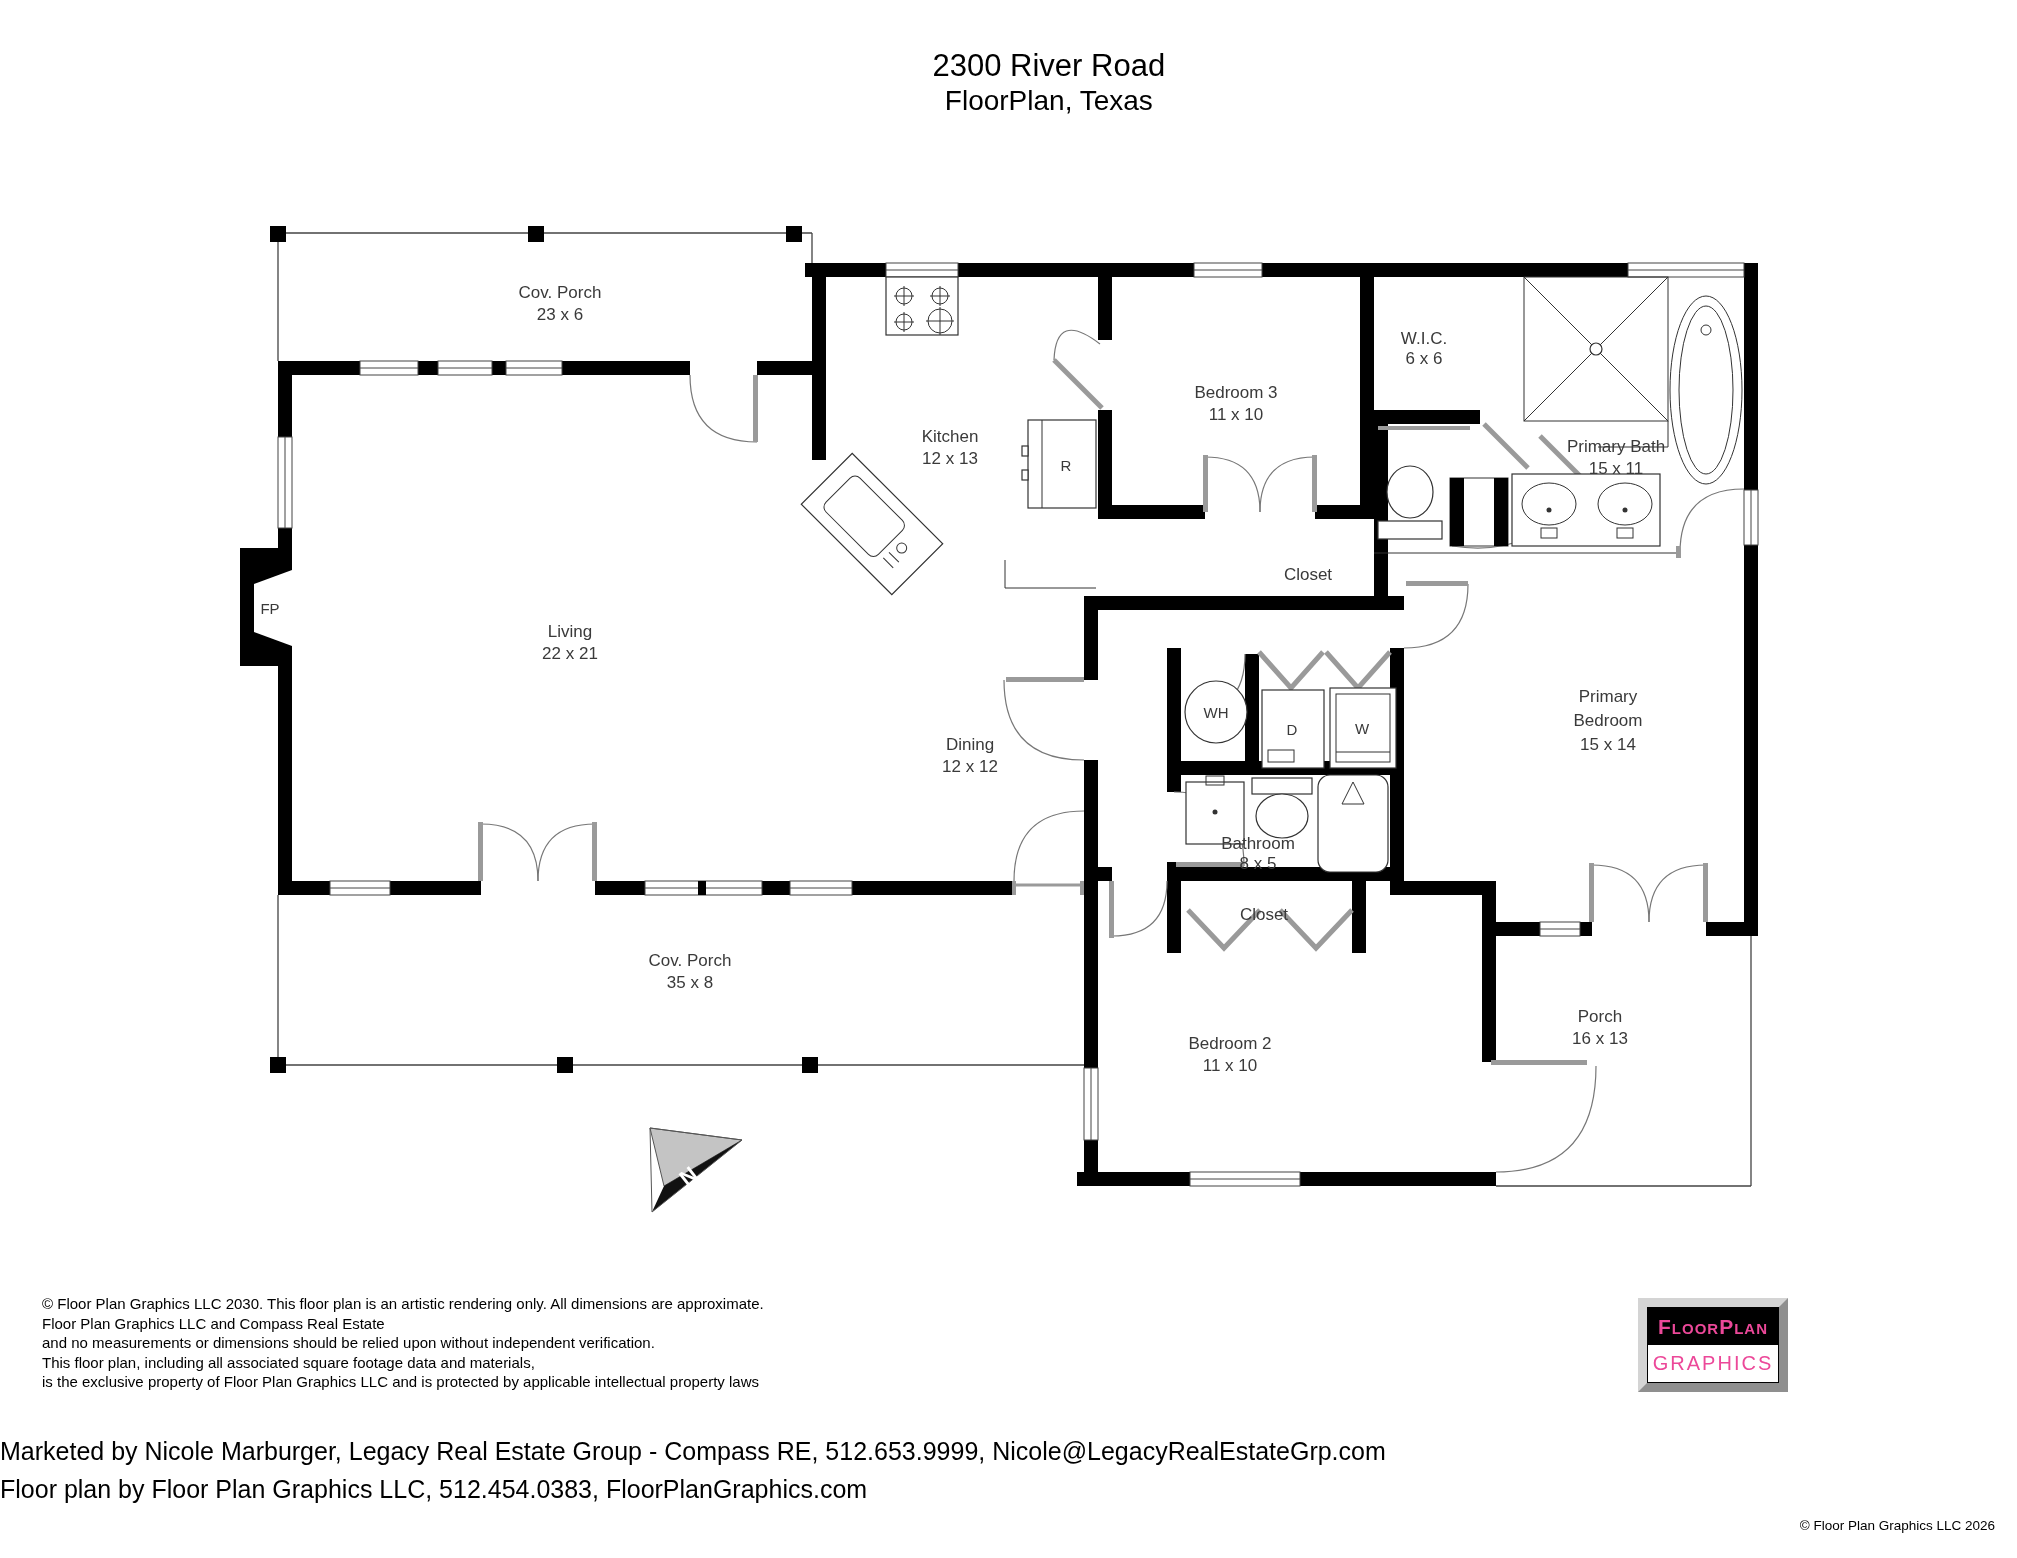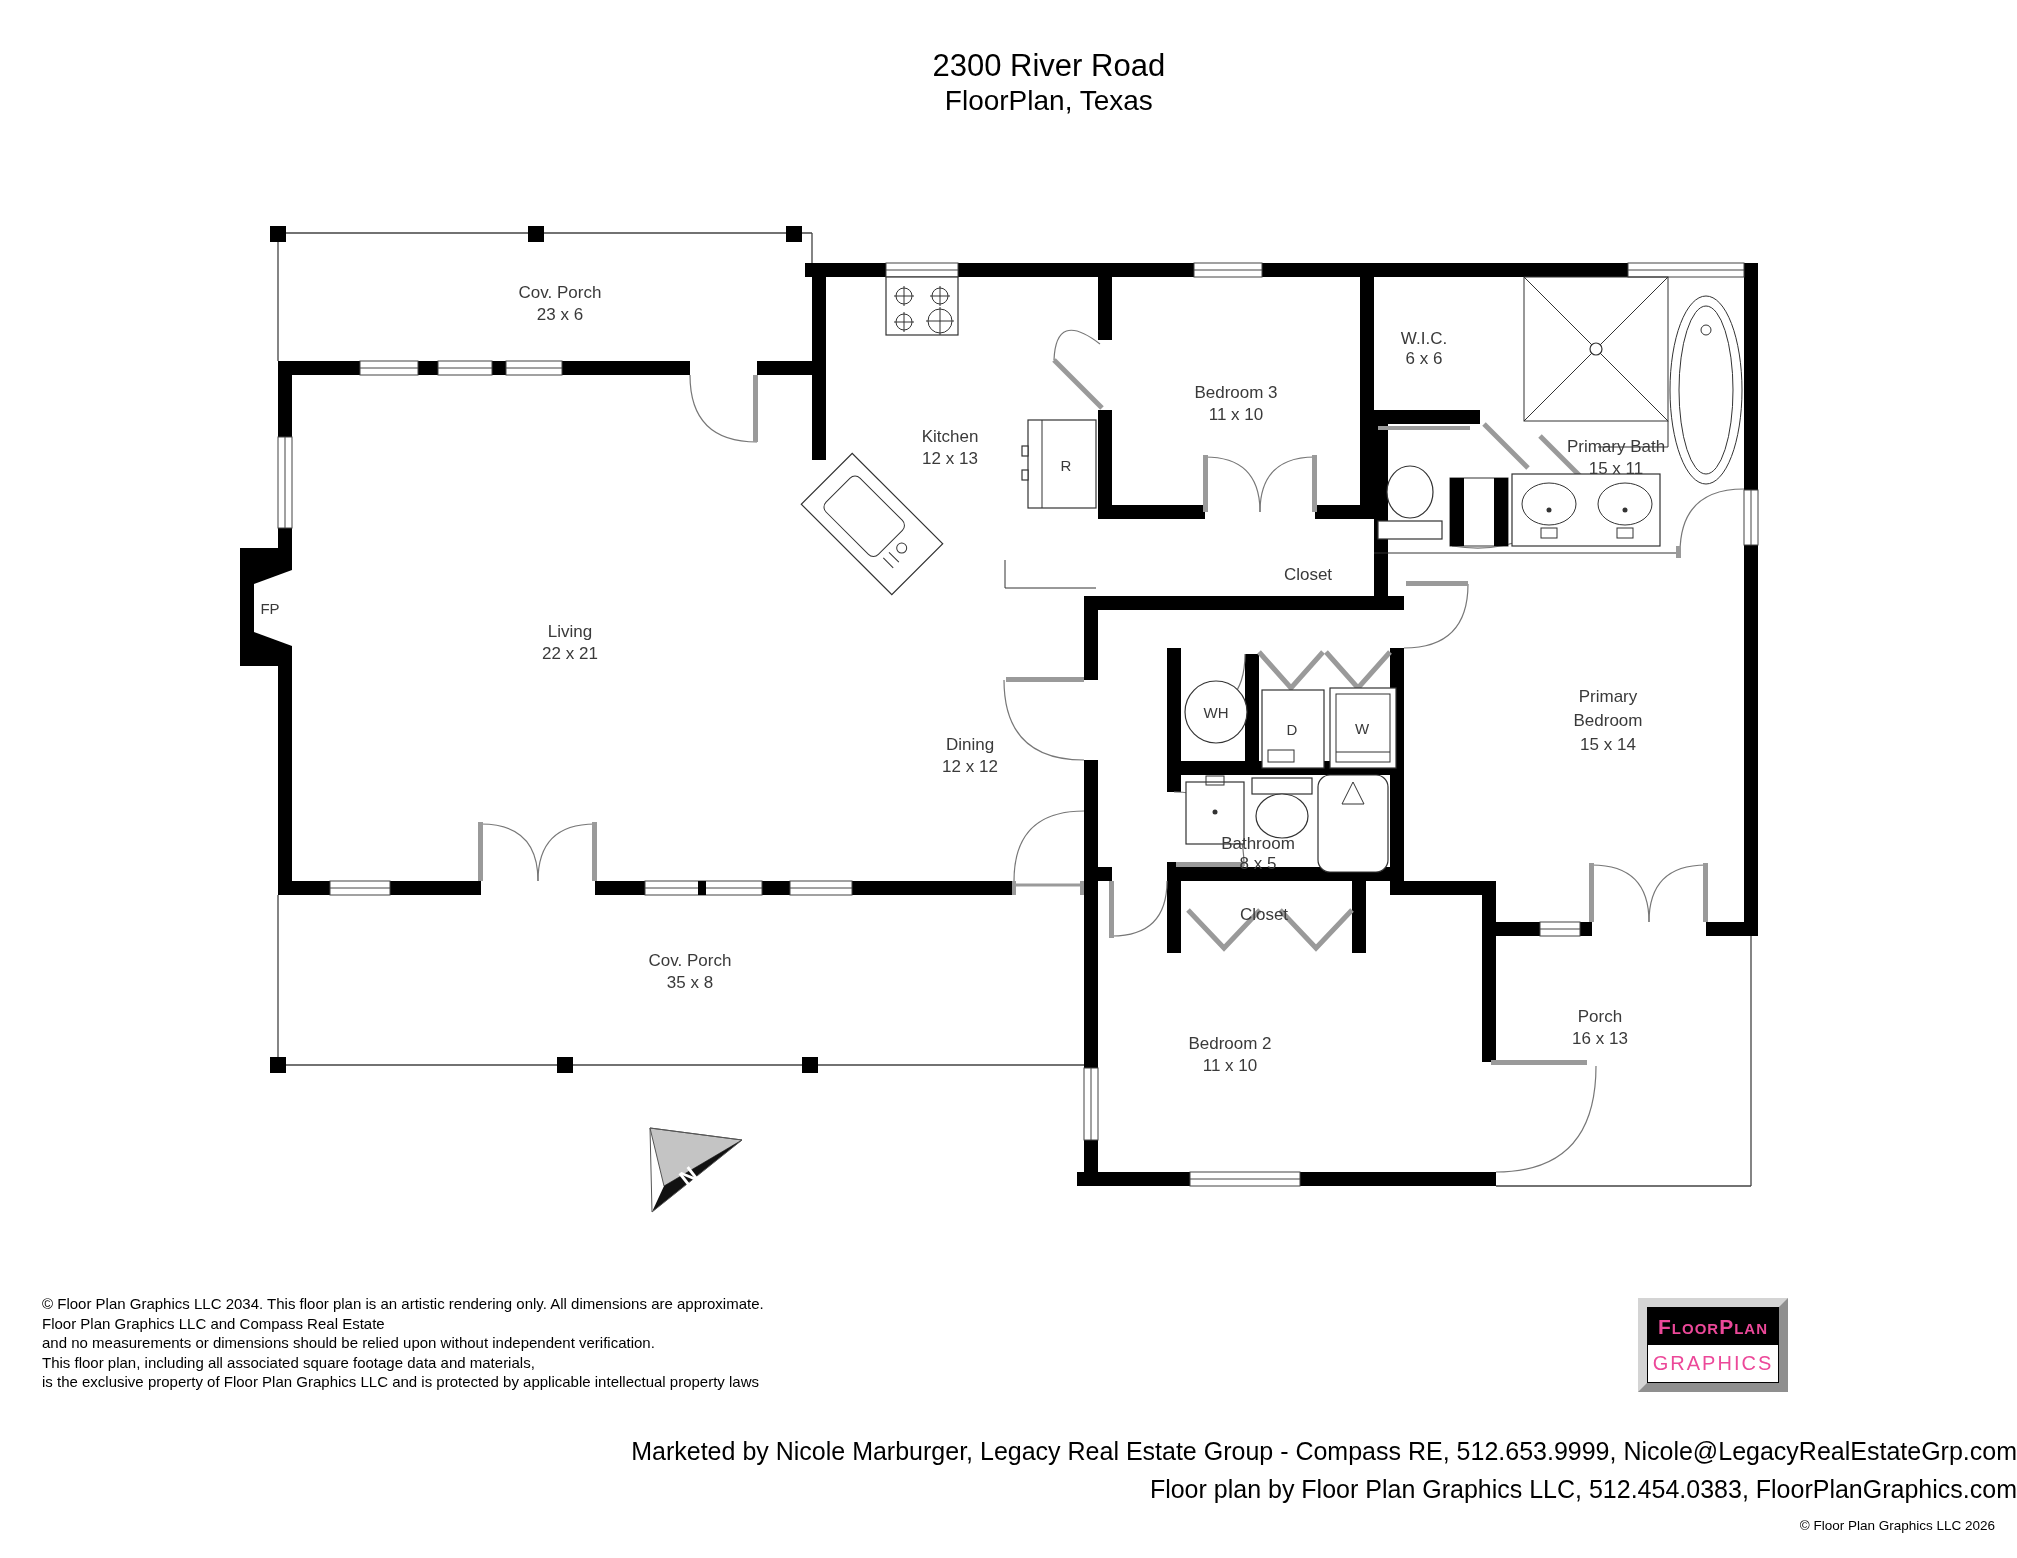--- a/index.html
+++ b/index.html
@@ -28,21 +28,21 @@
   #disclaimer .b{font-weight:normal;}
   
   #logo{position:absolute;left:1638px;top:1298px;width:150px;height:94px;box-sizing:border-box;
         border:9px solid;border-color:#d4d4d4 #8f8f8f #8f8f8f #d4d4d4;background:#fff;}
   #logo .inner{border:1px solid #000;height:100%;box-sizing:border-box;}
   #logo .top{background:#000;color:#ec4899;height:50%;display:flex;align-items:center;justify-content:center;
              font-variant:small-caps;font-weight:bold;font-size:21px;letter-spacing:1px;}
   #logo .bot{background:#fff;color:#ec4899;height:50%;display:flex;align-items:center;justify-content:center;
              text-transform:uppercase;font-size:20px;letter-spacing:2px;}
   
-  #footer{position:absolute;left:0;top:1432px;width:100%;text-align:right;font-size:25px;line-height:38px;}
+  #footer{position:absolute;left:0;top:1432px;width:100%;text-align:left;font-size:25px;line-height:38px;}
   #copyright{position:absolute;right:22px;top:1518px;font-size:13.5px;margin-left:36px;}
 </style>
 </head>
 <body>
 
 <div id="page">
 
   <div id="title">
     <div class="addr">2300 River Road</div>
     <div class="city">FloorPlan, Texas</div>
@@ -383,21 +383,21 @@
 
     <g>
       <text class="fx" x="1216" y="718">WH</text>
       <text class="fx" x="1292" y="735" font-size="16">D</text>
       <text class="fx" x="1362" y="734" font-size="16">W</text>
       <text class="fx" x="1066" y="471" font-size="16">R</text>
     </g>
   </svg>
 
   <div id="disclaimer">
-    <div>© Floor Plan Graphics LLC 2034. This floor plan is an artistic rendering only. All dimensions are approximate.</div>
+    <div>© Floor Plan Graphics LLC 2030. This floor plan is an artistic rendering only. All dimensions are approximate.</div>
     <div class="b">Floor Plan Graphics LLC and Compass Real Estate</div>
     <div>and no measurements or dimensions should be relied upon without independent verification.</div>
     <div>This floor plan, including all associated square footage data and materials,</div>
     <div>is the exclusive property of Floor Plan Graphics LLC and is protected by applicable intellectual property laws</div>
   </div>
 
   <div id="logo">
     <div class="inner">
       <div class="top">FloorPlan</div>
       <div class="bot">Graphics</div>

